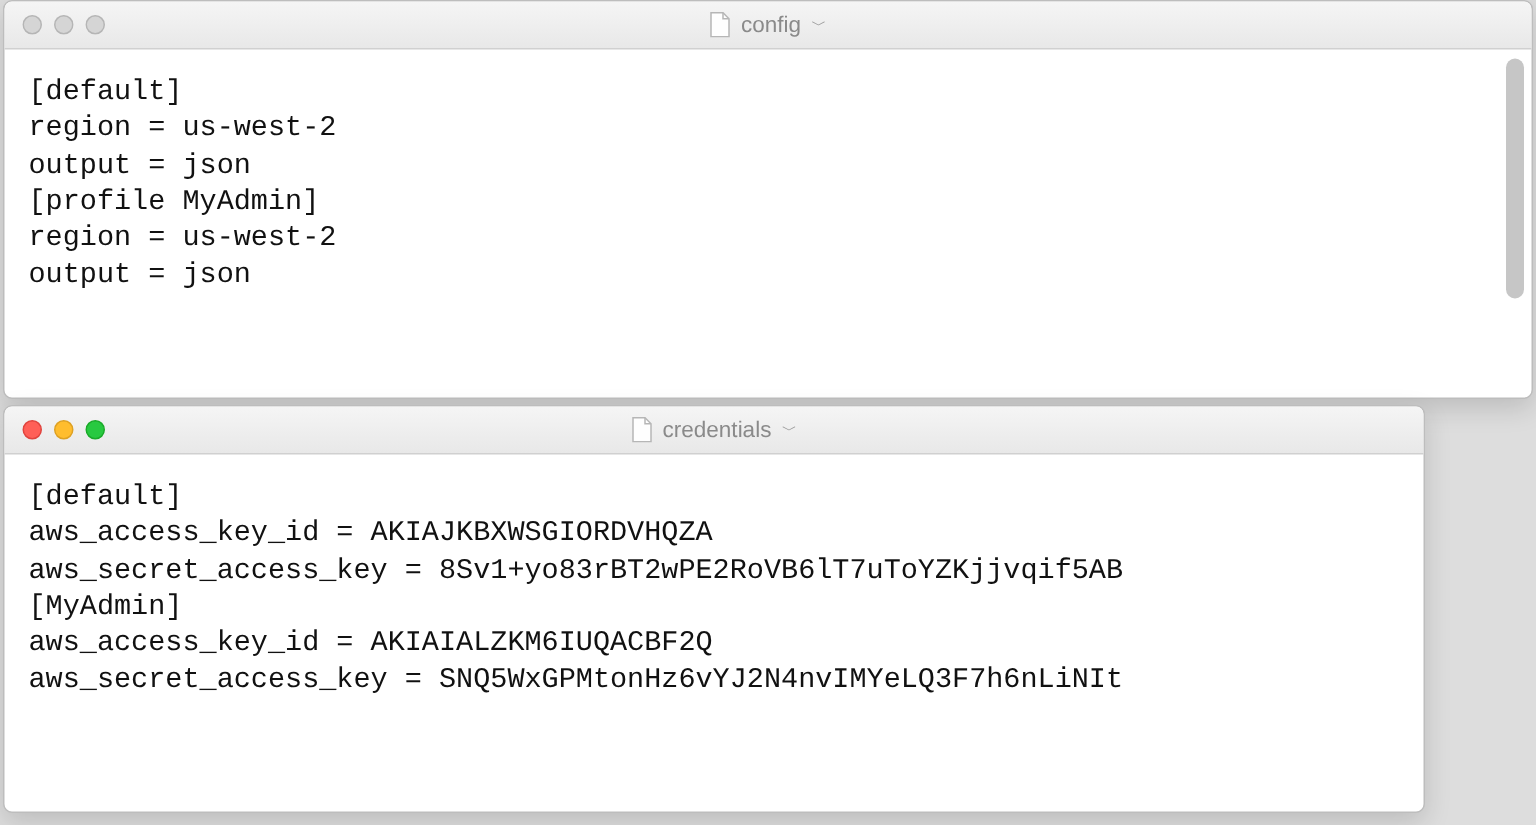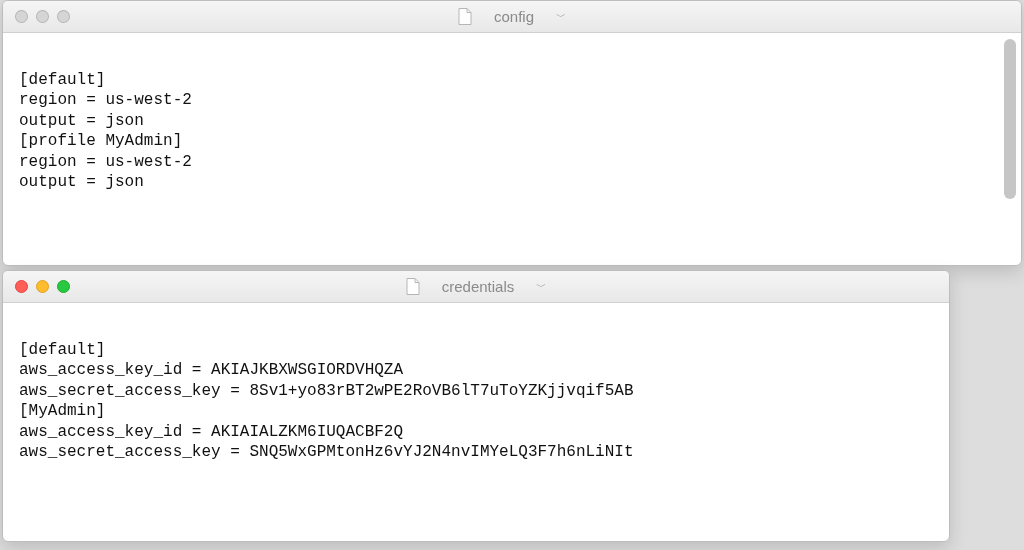--- a/index.html
+++ b/index.html
@@ -49,44 +49,43 @@
       position: absolute;
       left: 0; right: 0;
       display: flex;
       justify-content: center;
       align-items: center;
       pointer-events: none;
     }
     .title-inner {
       display: flex;
       align-items: center;
-      gap: 22px;
+      gap: 7px;
       pointer-events: auto;
       color: #8a8a8a;
       font-size: 15px;
     }
     .file-icon {
       width: 14px;
       height: 17px;
       display: inline-block;
     }
     .chevron {
       font-size: 10px;
       color: #9a9a9a;
     }
     .content {
       flex: 1;
       padding: 16px 16px 0 16px;
       font-family: Menlo, Monaco, "Courier New", monospace;
-      font-size: 16px;
+      font-size: 19px;
       line-height: 1.28;
       color: #111;
       white-space: pre;
       position: relative;
-      margin-top: 21px;
     }
     .scroll-track {
       position: absolute;
       right: 4px;
       top: 38px;
       bottom: 6px;
       width: 14px;
     }
     .scroll-thumb {
       position: absolute;

